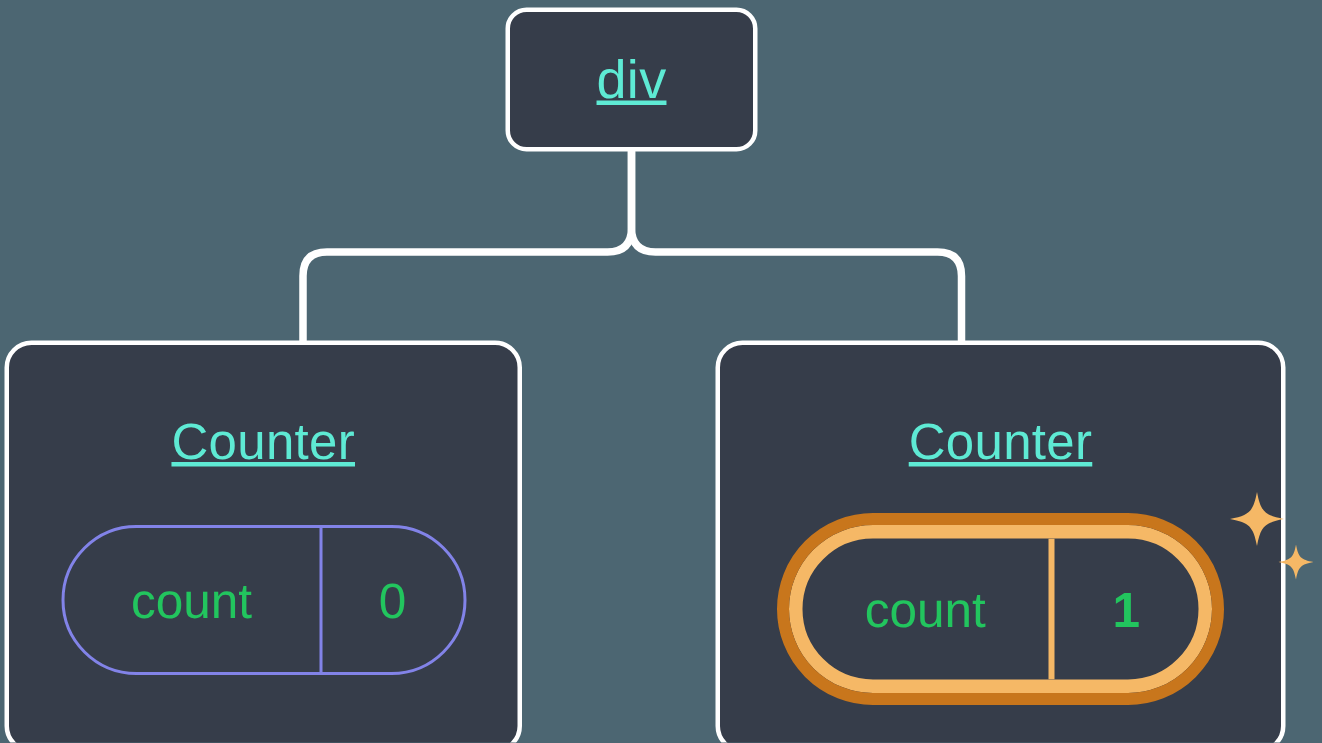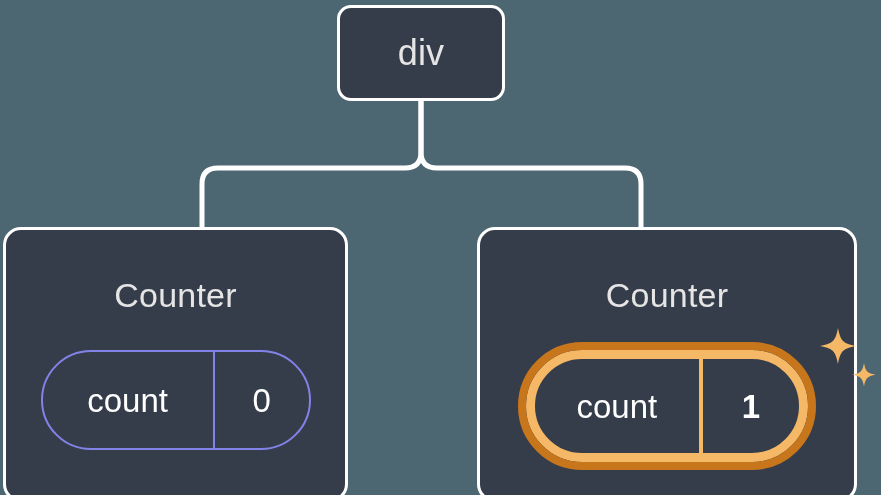--- a/index.html
+++ b/index.html
@@ -54,26 +54,27 @@
     height: 275px;
   }
   .node.child-right {
     left: 477px;
     top: 227px;
     width: 380px;
     height: 275px;
   }
 
   .node-title {
-    color: #e5e5e5;
+    color: #5eead4;
     font-size: 34px;
     font-weight: 400;
     letter-spacing: 0.2px;
     line-height: 1;
     white-space: nowrap;
+    text-decoration: underline;
   }
   .node.root .node-title {
     font-size: 36px;
   }
   .node.child-left .node-title,
   .node.child-right .node-title {
     margin-top: 48px;
     text-align: right;
   }
 
@@ -101,21 +102,21 @@
     width: 282px;
     height: 112px;
     border: 9px solid #f5b866;
     outline: 8px solid #c8761c;
     outline-offset: 0px;
   }
   .pill-cell {
     display: flex;
     align-items: center;
     justify-content: center;
-    color: #ffffff;
+    color: #22c55e;
     font-size: 33px;
     line-height: 1;
     white-space: nowrap;
   }
   .pill-key {
     flex: 0 0 64%;
   }
   .pill-val {
     flex: 1 1 auto;
   }

